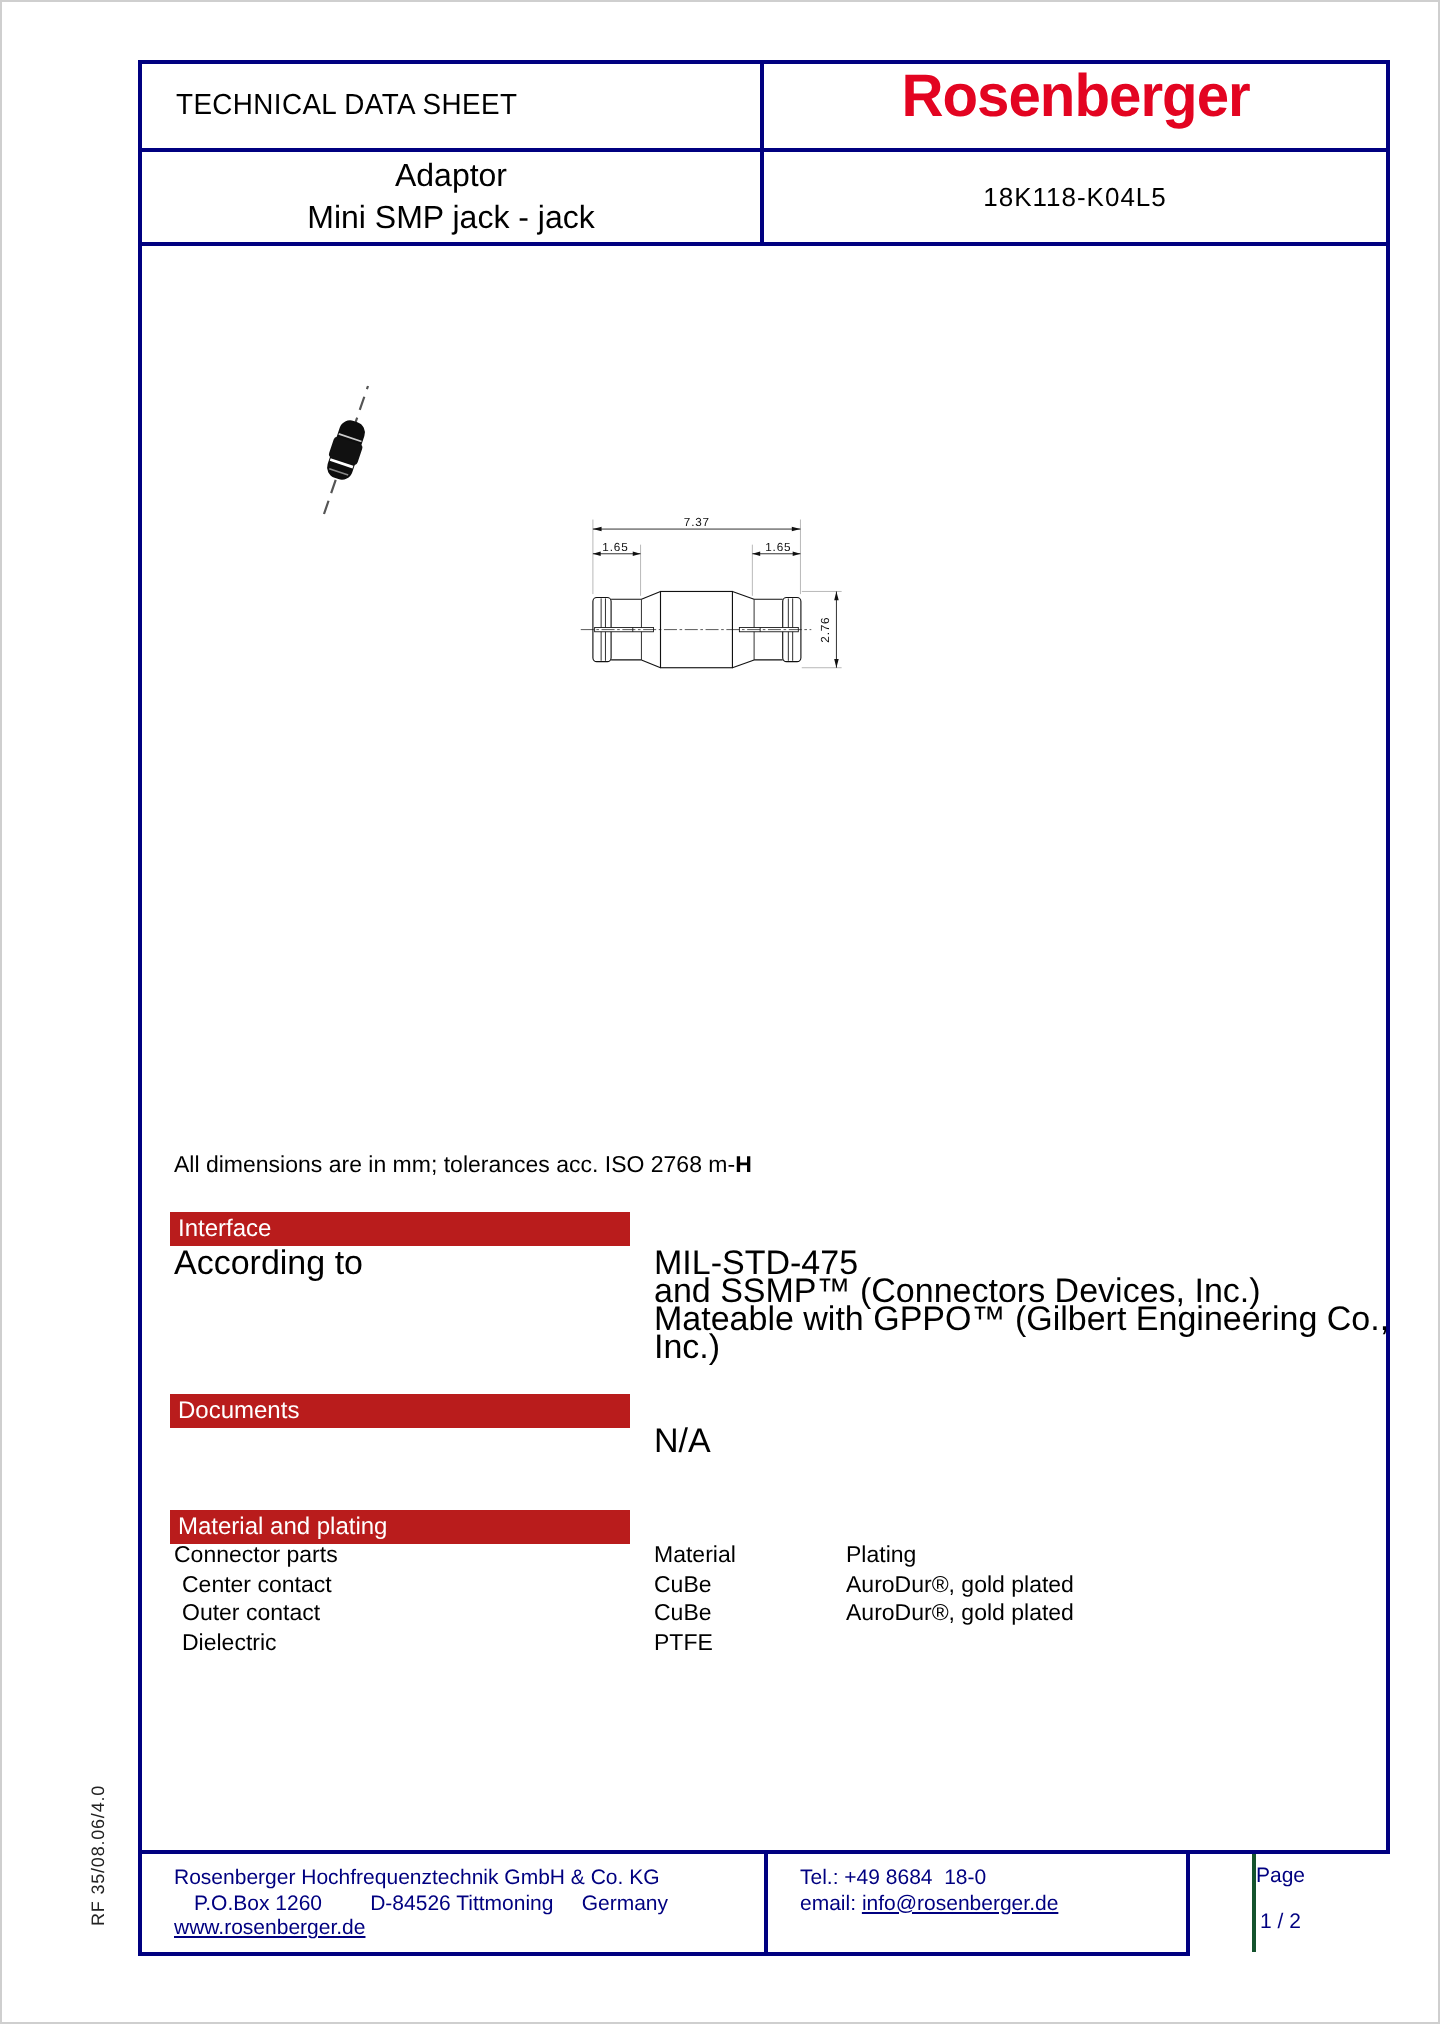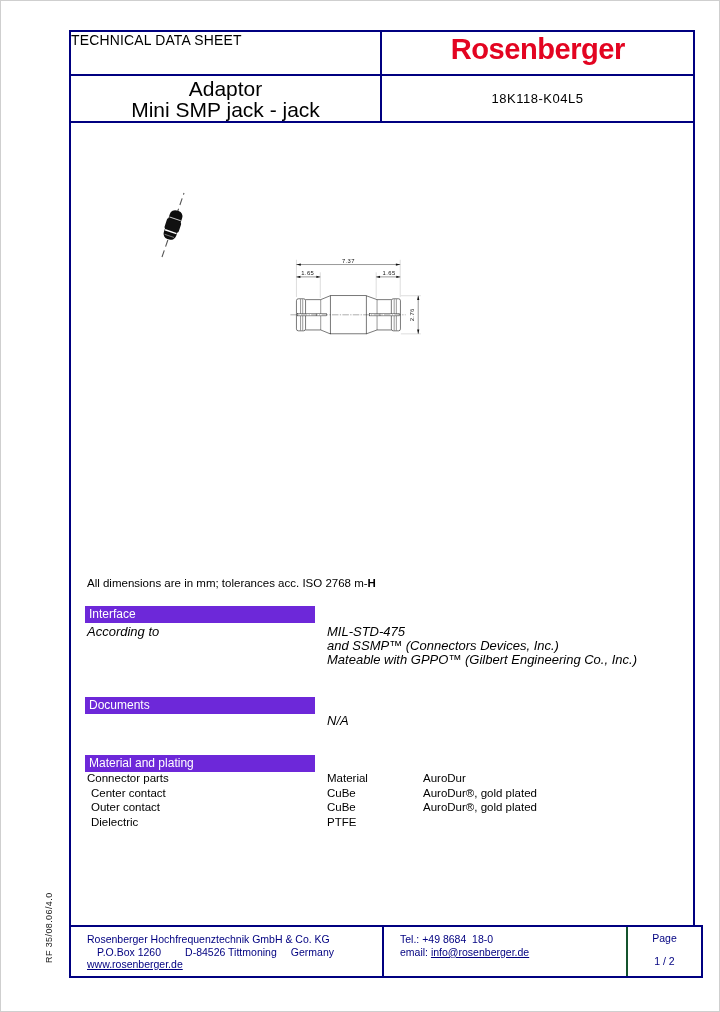--- a/index.html
+++ b/index.html
@@ -16,65 +16,65 @@
 
   
   .header-table {
     left:69px; top:30px; width:626px; height:93px;
     border:2px solid #000080;
     display:grid;
     grid-template-columns:309px 1fr;
     grid-template-rows:42px 1fr;
   }
   .header-table .cell { position:relative; }
-  .cell.r1c1 { display:flex; align-items:flex-start; }
+  .cell.r1c1 { display:flex; align-items:center; padding-left:17px; }
   .cell.r1c2 { border-left:2px solid #000080; display:flex; justify-content:center; }
   .cell.r2c1 { border-top:2px solid #000080; display:flex; flex-direction:column; align-items:center; justify-content:center; line-height:21px; }
   .cell.r2c2 { border-top:2px solid #000080; border-left:2px solid #000080; display:flex; align-items:center; justify-content:center; }
   .sheet-title { font-size:14.5px; letter-spacing:0.2px; transform:scaleX(0.96); transform-origin:left center; }
   .brand { font-size:30px; font-weight:bold; letter-spacing:-0.5px; transform:scaleX(0.97); }
-  .product { font-size:21px; }
+  .product { font-size:16px; }
   .part-number { font-size:13px; letter-spacing:0.5px; }
 
   
   .main-box {
     left:69px; top:121px; width:626px; height:806px;
     border:2px solid #000080;
     background:#fff;
   }
 
   
   .note-line { left:87px; top:577px; font-size:11.5px; }
   .section-bar {
     left:85px; width:230px; height:17px;
-    background:#6d28d9; color:#fff;
+    background:#b91c1c; color:#fff;
     font-size:12px; line-height:16px; padding-left:4px;
   }
   .bar-interface { top:606px; }
   .bar-documents { top:697px; }
   .bar-material  { top:755px; }
-  .body-text { font-size:13px; line-height:14px;font-style:italic; }
+  .body-text { font-size:17px; line-height:14px; }
   .lbl-according { left:87px; top:625px; }
   .val-interface { left:327px; top:625px; }
   .val-na { left:327px; top:714px; }
 
   .mat-row { left:0; width:720px; }
   .mat-row span { position:absolute; white-space:nowrap; font-size:11.5px; }
   .mc1 { left:87px; }
   .mc1i { left:91px; }
   .mc2 { left:327px; }
   .mc3 { left:423px; }
   .row-head { top:772px; }
   .row-1 { top:787px; }
   .row-2 { top:801px; }
   .row-3 { top:816px; }
 
   
   .footer-table {
-    left:69px; top:925px; width:634px; height:53px;
+    left:69px; top:925px; width:526px; height:53px;
     border:2px solid #000080;
     display:grid;
     grid-template-columns:311px 244px 1fr;
     color:#000080;
     font-size:10.5px;
   }
   .f-cell { position:relative; padding-top:6px; line-height:12.5px; }
   .f-left { padding-left:16px; }
   .f-mid  { border-left:2px solid #000080; padding-left:16px; }
   .f-right{ border-left:2px solid #14532d; text-align:center; padding-top:5px; }
@@ -214,21 +214,21 @@
 </div>
 <div class="abs body-text val-na">N/A</div>
 
 <div class="abs section-bar bar-material">
   <span>Material and plating</span>
 </div>
 
 <div class="abs mat-row row-head">
   <span class="mc1">Connector parts</span>
   <span class="mc2">Material</span>
-  <span class="mc3">AuroDur</span>
+  <span class="mc3">Plating</span>
 </div>
 <div class="abs mat-row row-1">
   <span class="mc1i">Center contact</span>
   <span class="mc2">CuBe</span>
   <span class="mc3">AuroDur®, gold plated</span>
 </div>
 <div class="abs mat-row row-2">
   <span class="mc1i">Outer contact</span>
   <span class="mc2">CuBe</span>
   <span class="mc3">AuroDur®, gold plated</span>

